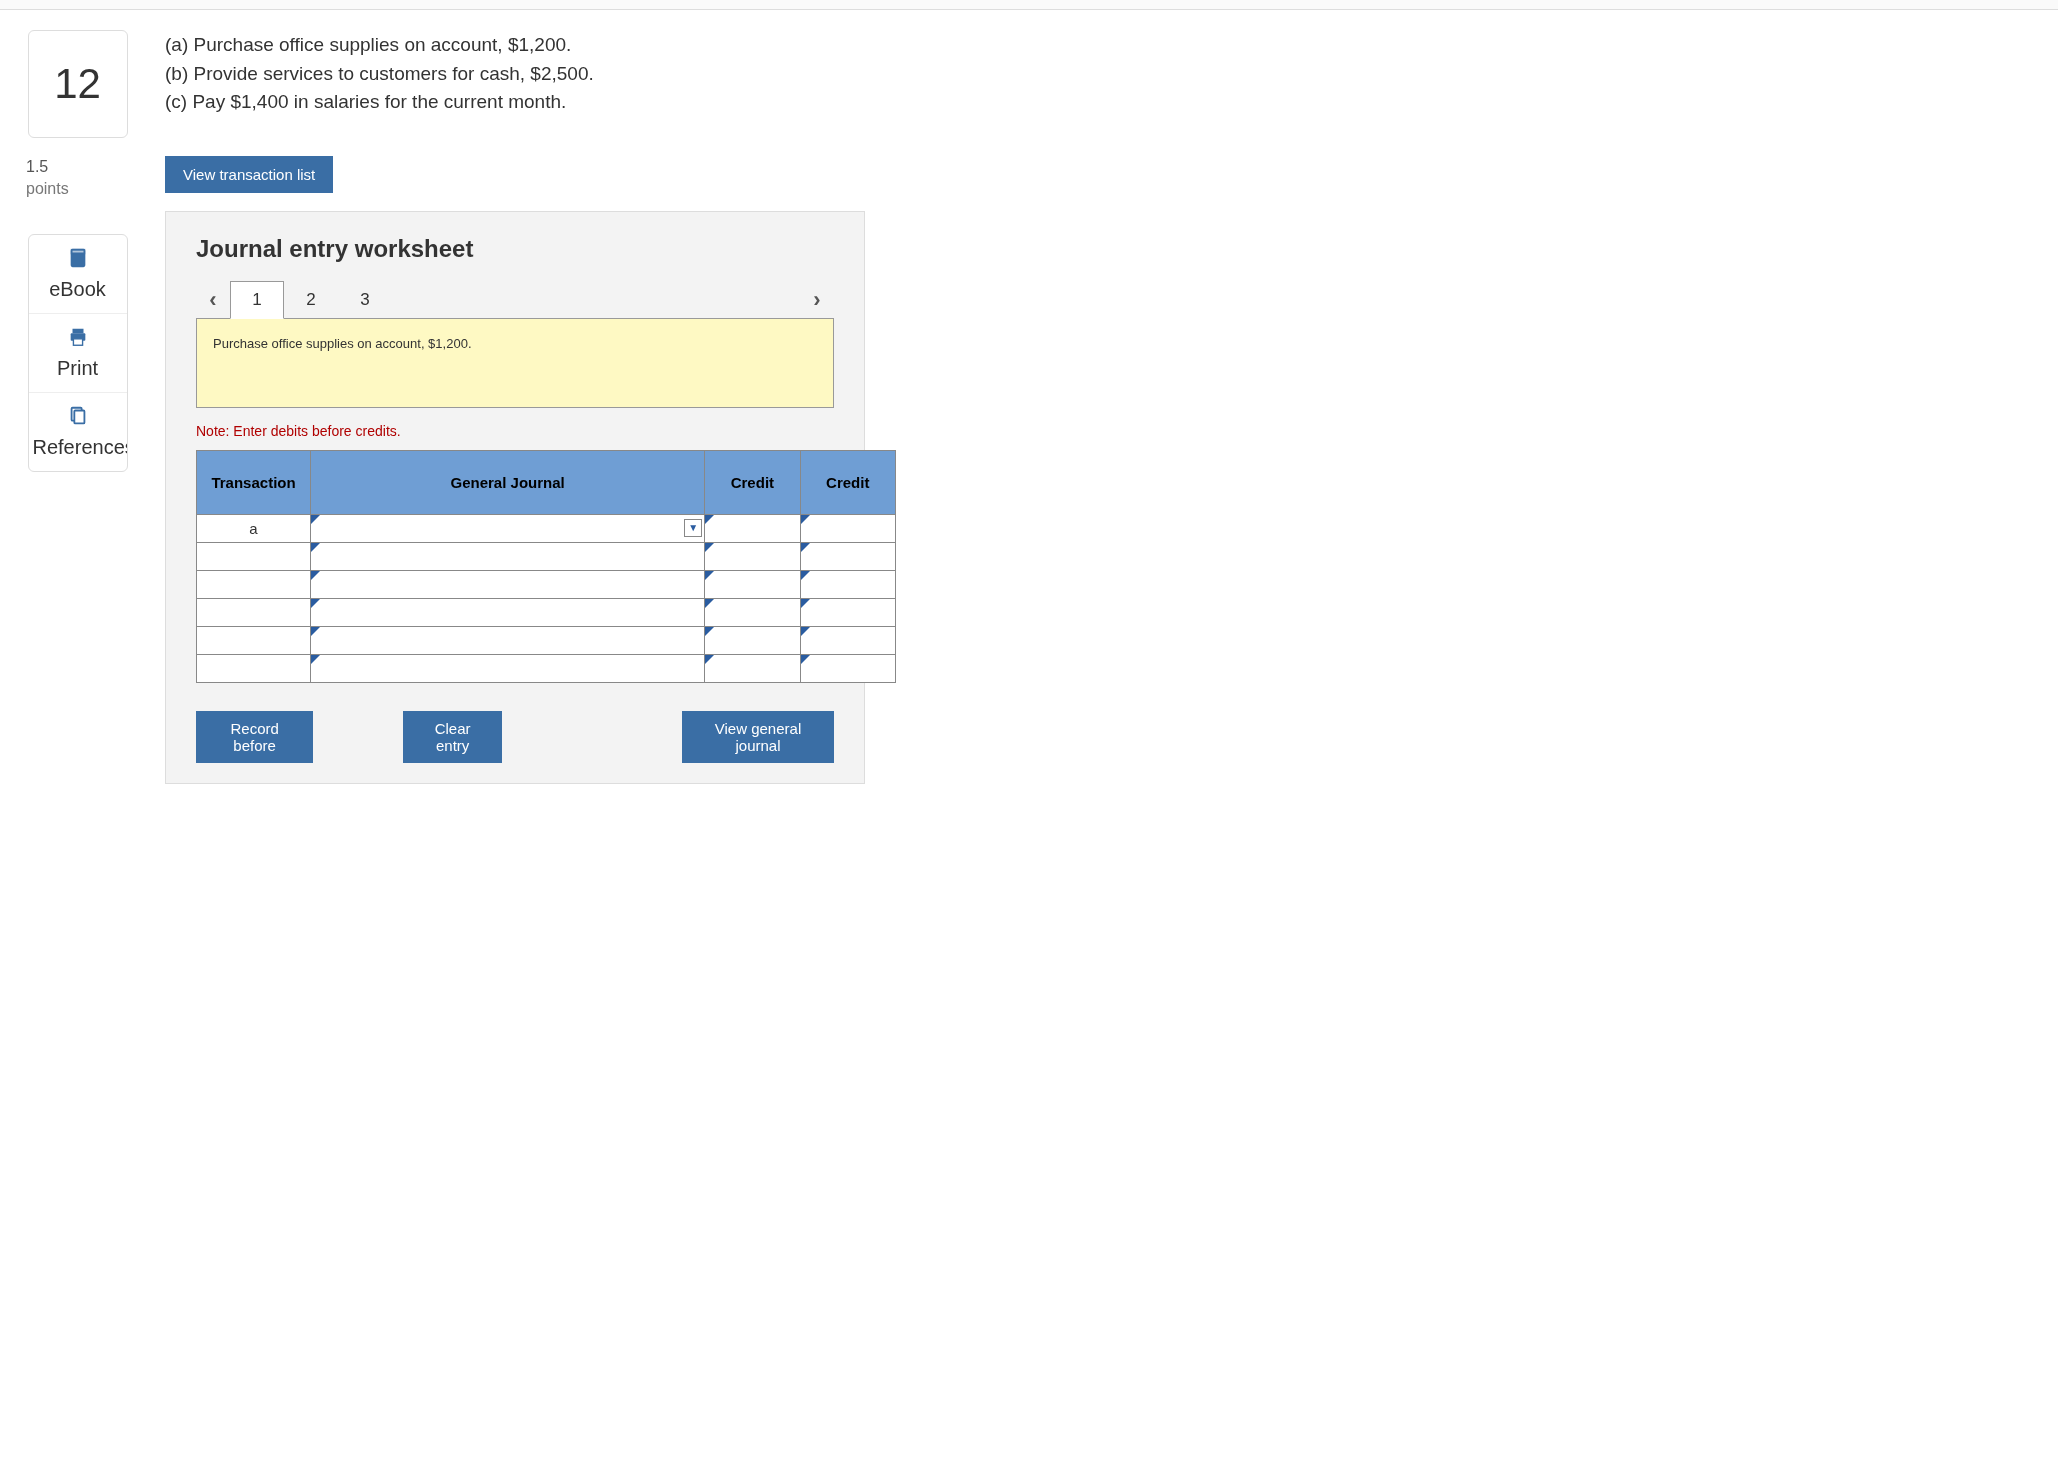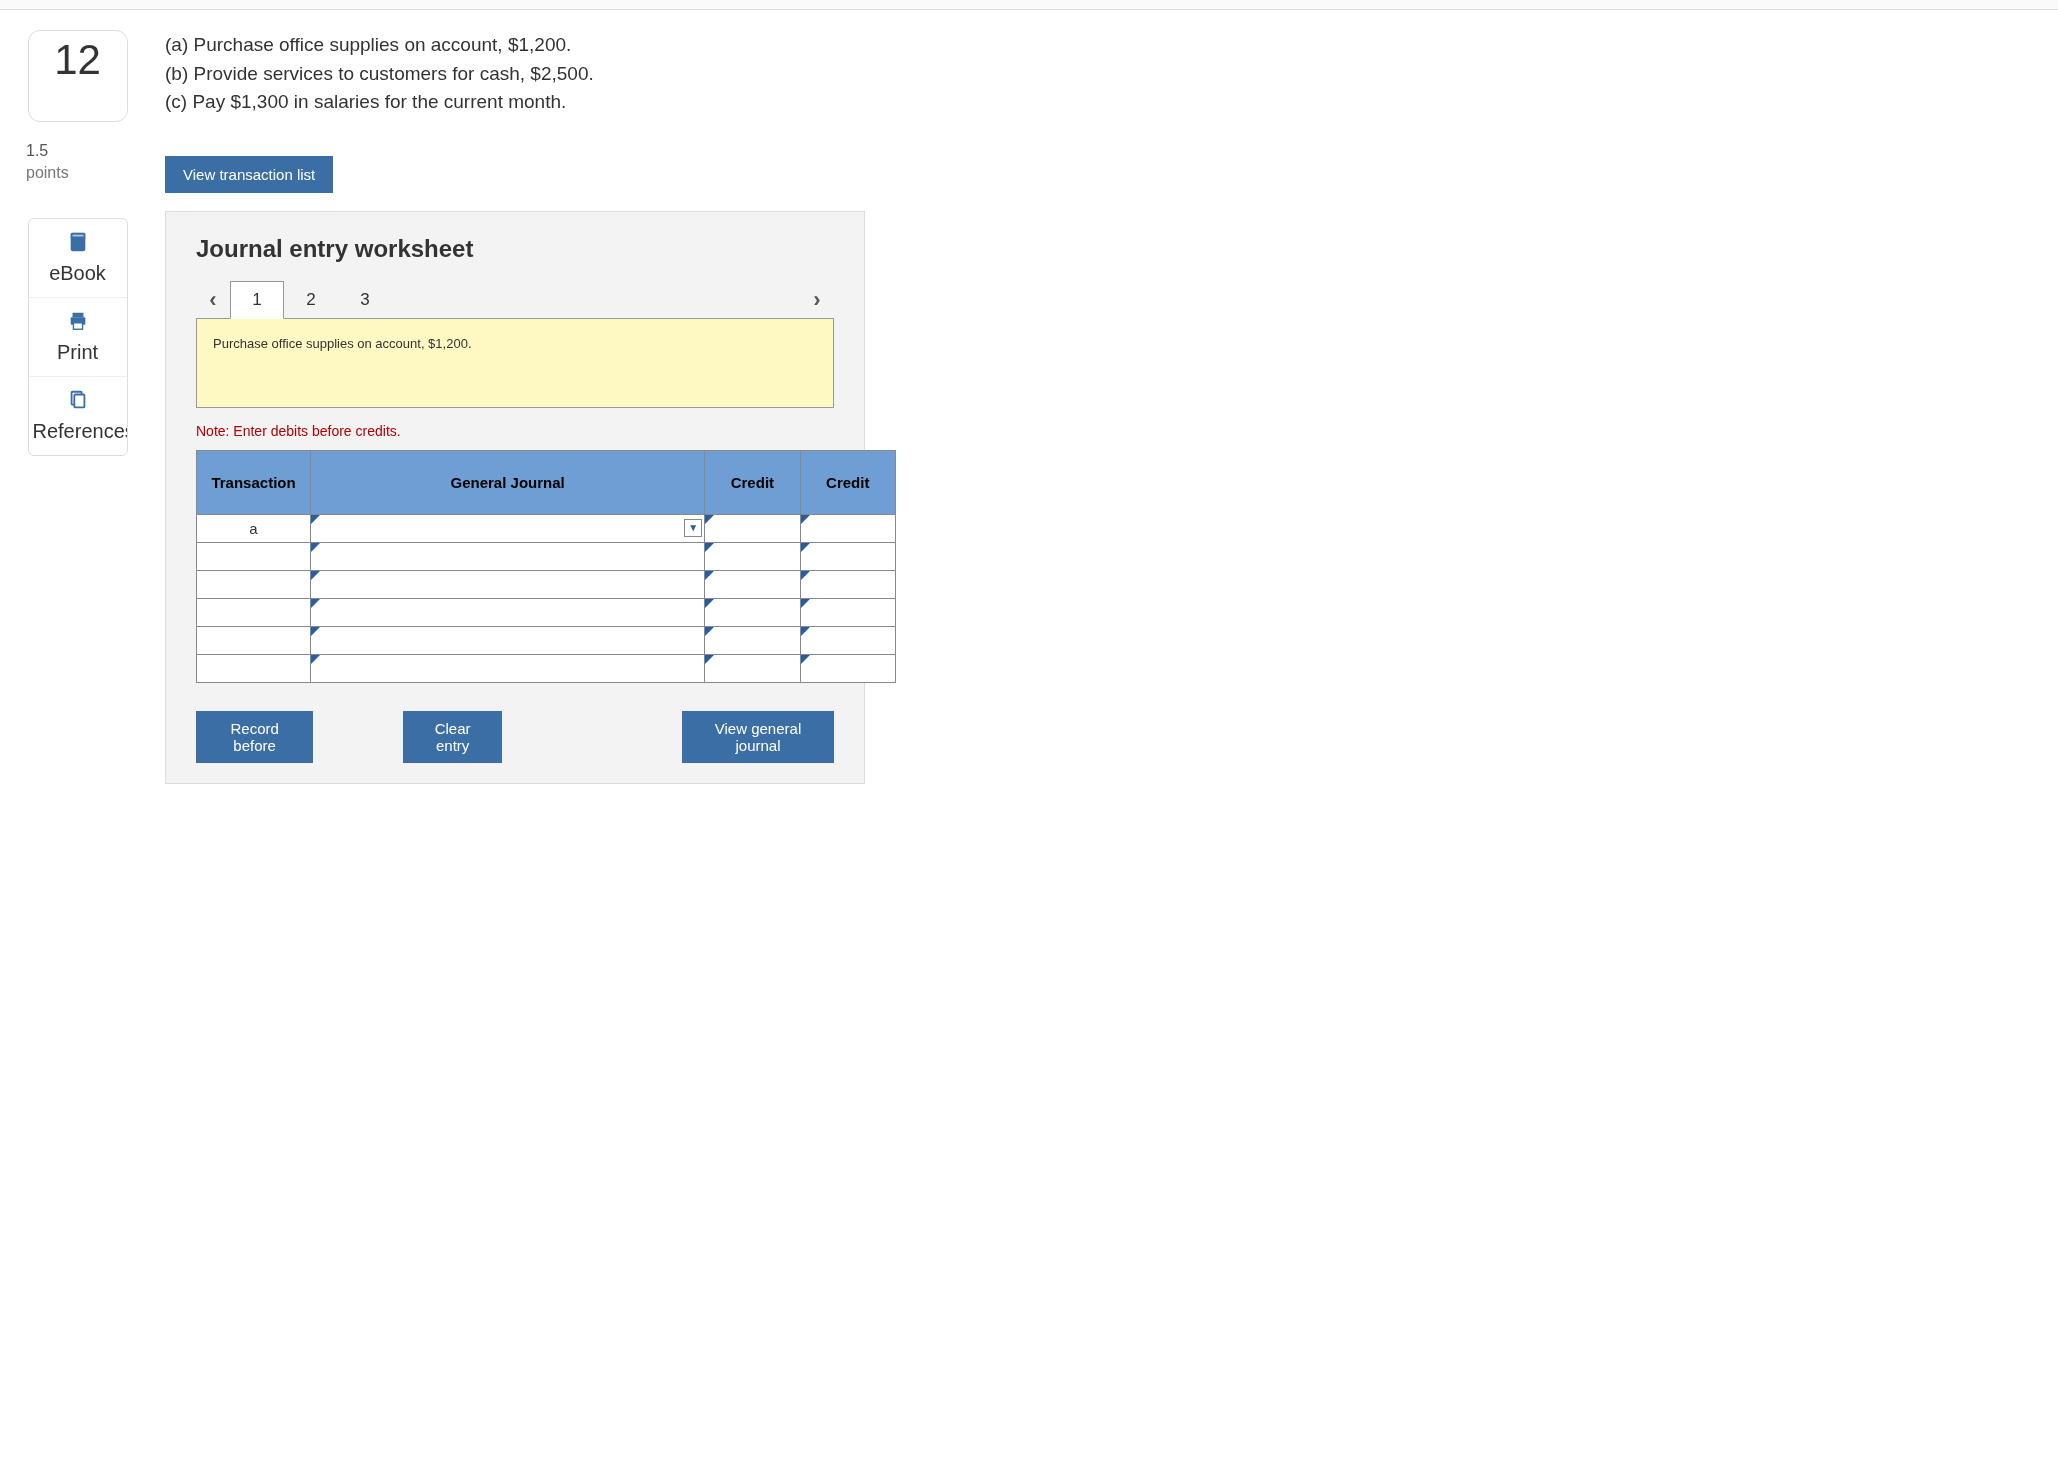--- a/index.html
+++ b/index.html
@@ -24,25 +24,25 @@
   
   .sidebar {
     width: 115px;
     display: flex;
     flex-direction: column;
     align-items: center;
     gap: 8px;
   }
   .qnum {
     width: 100px;
-    height: 92px;
+    height: 108px;
     border: 1px solid #ddd;
-    border-radius: 12px;
-    display: flex;
-    align-items: flex-start;
+    border-radius: 6px;
+    display: flex;
+    align-items: center;
     justify-content: center;
     font-size: 42px;
     color: #333;
     font-weight: 400;
   }
   .points { font-size: 16px; color: #555; text-align: left; width: 100%; padding-left: 6px; margin-top: 10px; }
   .points .num { display: block; }
   .points .lbl { display: block; color: #777; }
   .toolbox {
     margin-top: 25px;
@@ -238,21 +238,21 @@
         </span>
         <span>References</span>
       </div>
     </div>
   </div>
 
   <div class="main">
     <div class="txlines">
       <p>(a) Purchase office supplies on account, $1,200.</p>
       <p>(b) Provide services to customers for cash, $2,500.</p>
-      <p>(c) Pay $1,300 in salaries for the current month.</p>
+      <p>(c) Pay $1,400 in salaries for the current month.</p>
     </div>
 
     <button class="btn">View transaction list</button>
 
     <div class="worksheet">
       <h2>Journal entry worksheet</h2>
 
       <div class="tabrow">
         <div class="chev">‹</div>
         <div class="tabs" id="tabs-container">

